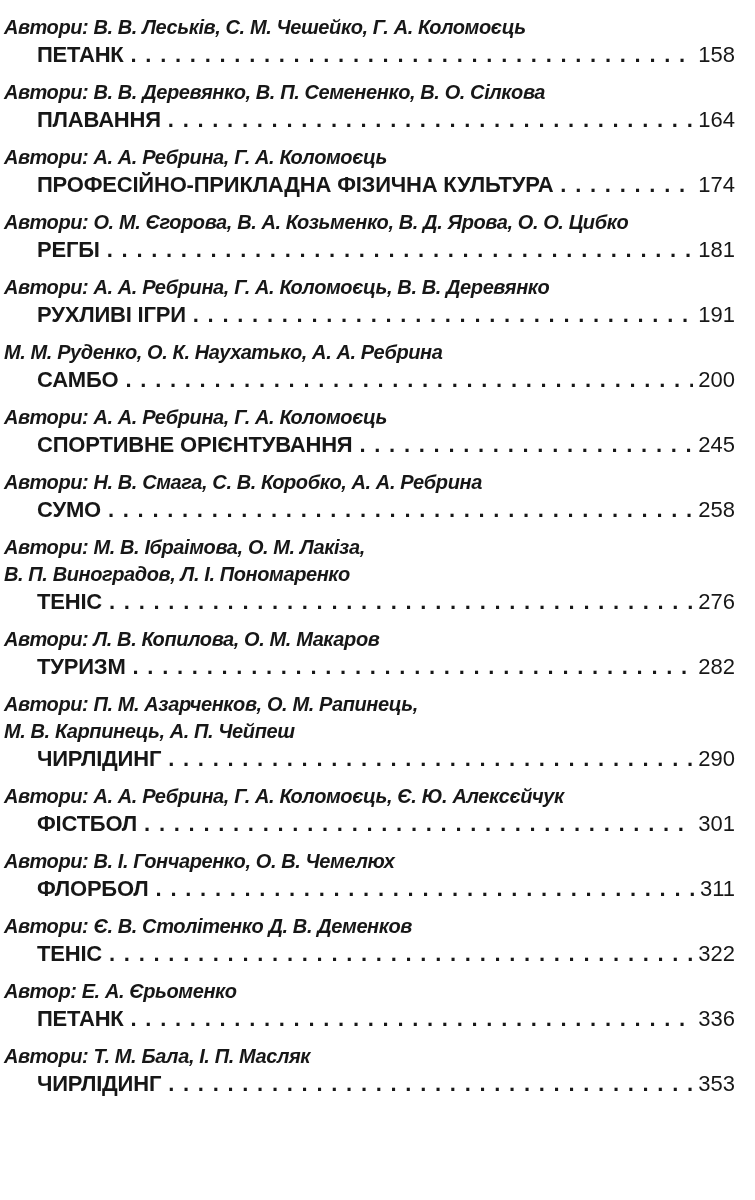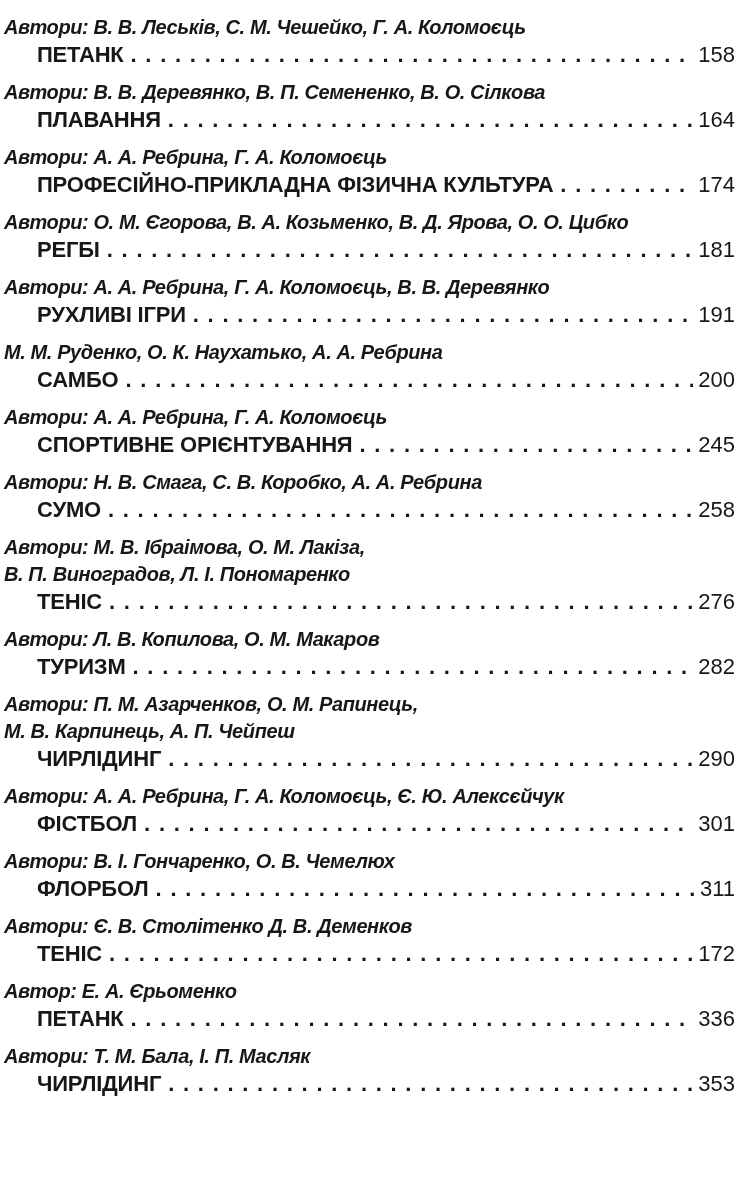--- a/index.html
+++ b/index.html
@@ -209,21 +209,21 @@
     </div>
   </section>
 
   <section class="entry">
     <div class="authors">
           <div class="authors-line">Автори: Є. В. Столітенко Д. В. Деменков</div>
         </div>
     <div class="title-line">
       <span class="title">ТЕНІС</span>
       <span class="leader"></span>
-      <span class="pagenum">172</span>
+      <span class="pagenum">322</span>
     </div>
   </section>
 
   <section class="entry">
     <div class="authors">
           <div class="authors-line">Автор: Е. А. Єрьоменко</div>
         </div>
     <div class="title-line">
       <span class="title">ПЕТАНК</span>
       <span class="leader"></span>

